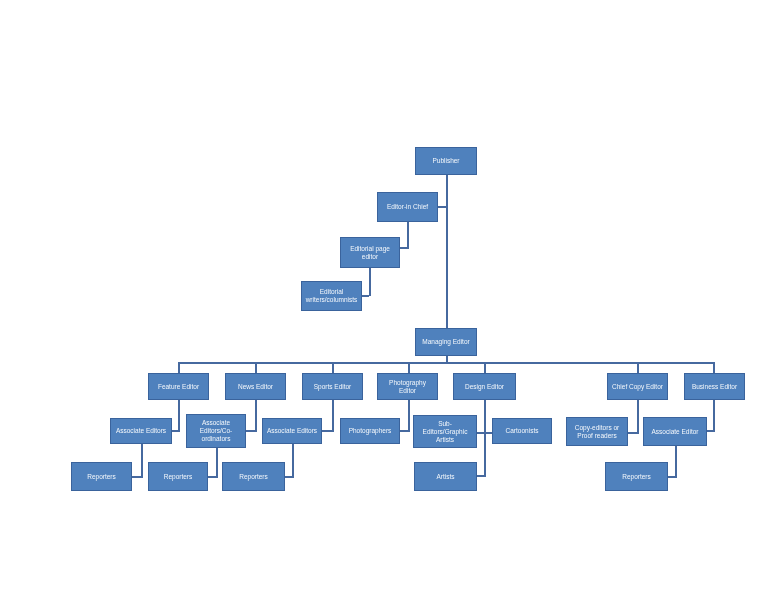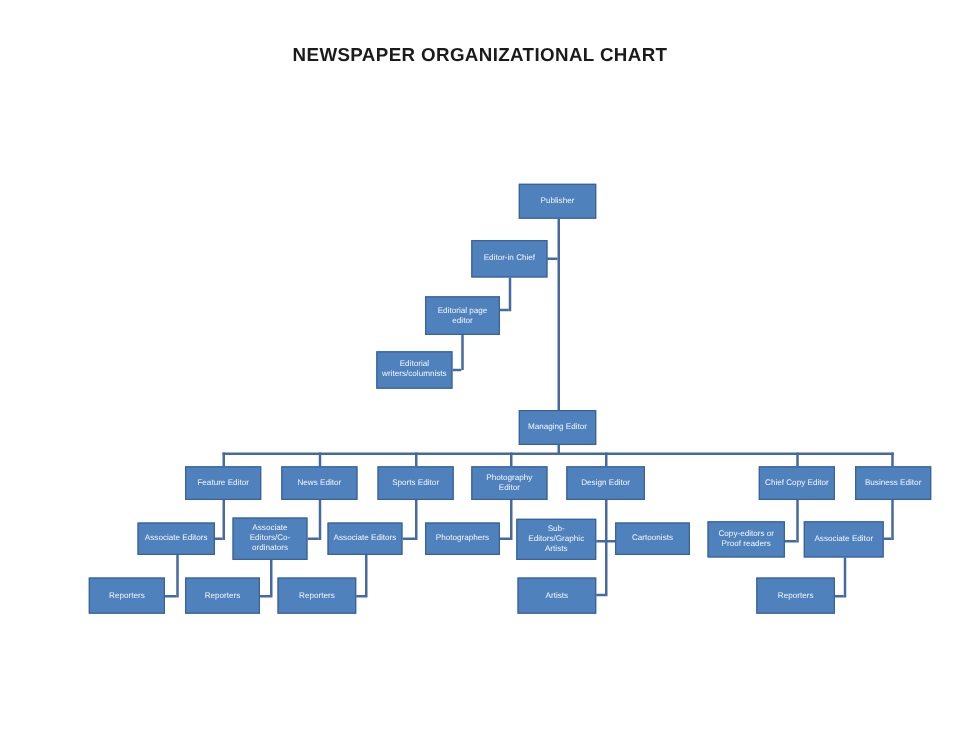--- a/index.html
+++ b/index.html
@@ -50,21 +50,20 @@
   }
   .seg {
     position: absolute;
     background: #46699f;
   }
 </style>
 </head>
 <body>
 
 <div class="page">
-  <h1 class="chart-title">NEWSPAPER ORGANIZATIONAL CHART</h1>
   <div class="canvas" id="org-canvas">
       <div class="seg" style="left: 446px; top: 175px; width: 2px; height: 153px; background: rgb(70, 105, 159);"></div>
       <div class="seg" style="left: 437px; top: 206px; width: 9px; height: 2px; background: rgb(70, 105, 159);"></div>
       <div class="seg" style="left: 407px; top: 222px; width: 2px; height: 27px; background: rgb(70, 105, 159);"></div>
       <div class="seg" style="left: 399px; top: 247px; width: 8px; height: 2px; background: rgb(70, 105, 159);"></div>
       <div class="seg" style="left: 369px; top: 268px; width: 2px; height: 28px; background: rgb(70, 105, 159);"></div>
       <div class="seg" style="left: 362px; top: 295px; width: 7px; height: 2px; background: rgb(70, 105, 159);"></div>
       <div class="seg" style="left: 446px; top: 356px; width: 2px; height: 7px; background: rgb(70, 105, 159);"></div>
       <div class="seg" style="left: 178px; top: 362px; width: 537px; height: 2px; background: rgb(70, 105, 159);"></div>
       <div class="seg" style="left: 178px; top: 362px; width: 2px; height: 11px; background: rgb(70, 105, 159);"></div>

